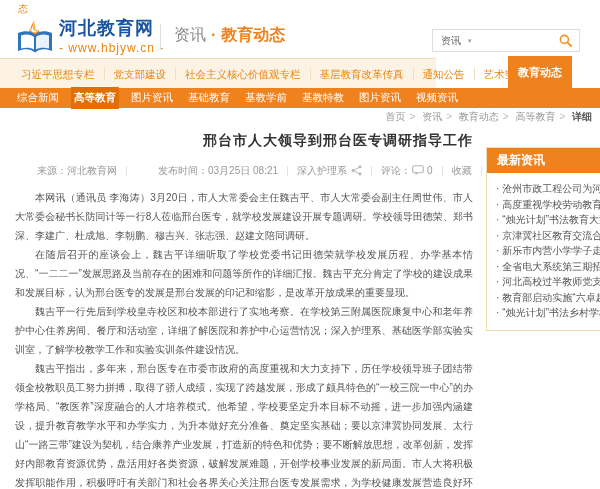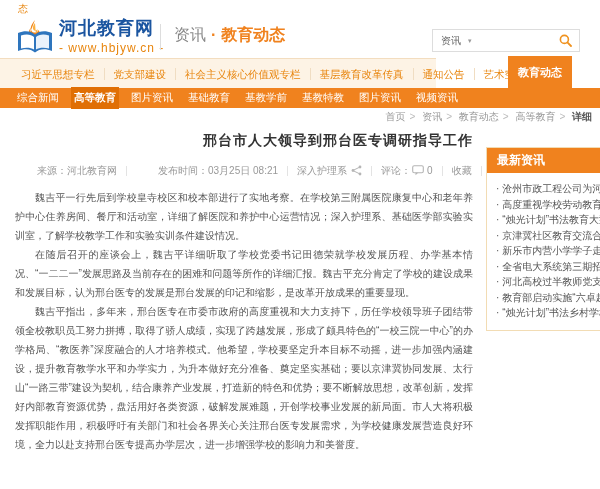--- a/index.html
+++ b/index.html
@@ -188,24 +188,25 @@
           <path d="M3.5 7.7 L3.5 10.2 L6.2 7.7 Z" fill="#b5b5b5"></path>
         </svg><span>0</span></span>
     <span class="meta-sep"></span>
     <span>收藏</span>
     <span class="meta-sep"></span>
     <span class="font-btn minus">A⁻</span>
     <span class="font-btn plus">A⁺</span>
   </div>
   <div class="article-body">
 
+      <p class="body-para">本网讯（通讯员 李海涛）3月20日，市人大常委会主任魏吉平、市人大常委会副主任周世伟、市人大常委会秘书长防同计等一行8人莅临邢台医专，就学校发展建设开展专题调研。学校领导田德荣、郑书深、李建广、杜成旭、李朝鹏、穆吉兴、张志强、赵建文陪同调研。</p>
+
+      <p class="body-para">在随后召开的座谈会上，魏吉平详细听取了学校党委书记田德荣就学校发展历程、办学基本情况、“一二二一”发展思路及当前存在的困难和问题等所作的详细汇报。魏吉平充分肯定了学校的建设成果和发展目标，认为邢台医专的发展是邢台发展的印记和缩影，是改革开放成果的重要显现。</p>
 
       <p class="body-para">魏吉平一行先后到学校皇寺校区和校本部进行了实地考察。在学校第三附属医院康复中心和老年养护中心住养房间、餐厅和活动室，详细了解医院和养护中心运营情况；深入护理系、基础医学部实验实训室，了解学校教学工作和实验实训条件建设情况。</p>
-
-      <p class="body-para">在随后召开的座谈会上，魏吉平详细听取了学校党委书记田德荣就学校发展历程、办学基本情况、“一二二一”发展思路及当前存在的困难和问题等所作的详细汇报。魏吉平充分肯定了学校的建设成果和发展目标，认为邢台医专的发展是邢台发展的印记和缩影，是改革开放成果的重要显现。</p>
 
       <p class="body-para">魏吉平指出，多年来，邢台医专在市委市政府的高度重视和大力支持下，历任学校领导班子团结带领全校教职员工努力拼搏，取得了骄人成绩，实现了跨越发展，形成了颇具特色的“一校三院一中心”的办学格局、“教医养”深度融合的人才培养模式。他希望，学校要坚定升本目标不动摇，进一步加强内涵建设，提升教育教学水平和办学实力，为升本做好充分准备、奠定坚实基础；要以京津冀协同发展、太行山“一路三带”建设为契机，结合康养产业发展，打造新的特色和优势；要不断解放思想，改革创新，发挥好内部教育资源优势，盘活用好各类资源，破解发展难题，开创学校事业发展的新局面。市人大将积极发挥职能作用，积极呼吁有关部门和社会各界关心关注邢台医专发展需求，为学校健康发展营造良好环境，全力以赴支持邢台医专提高办学层次，进一步增强学校的影响力和美誉度。</p>
     </div>
 </div>
 
 <div class="sidebar">
   <div class="sidebar-header">最新资讯</div>
   <div class="sidebar-list">
 
       <div class="sb-item"><span class="sb-bullet">·</span><span class="sb-text">沧州市政工程公司为河北工业大</span></div>

